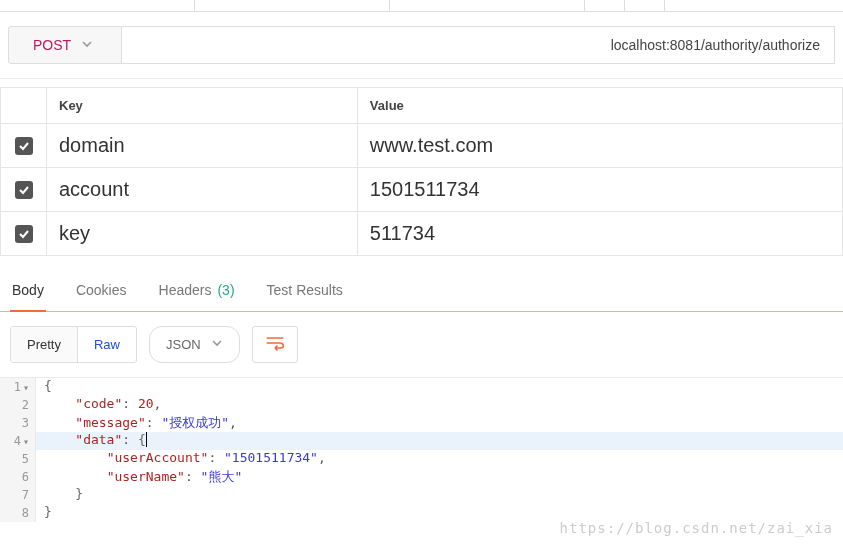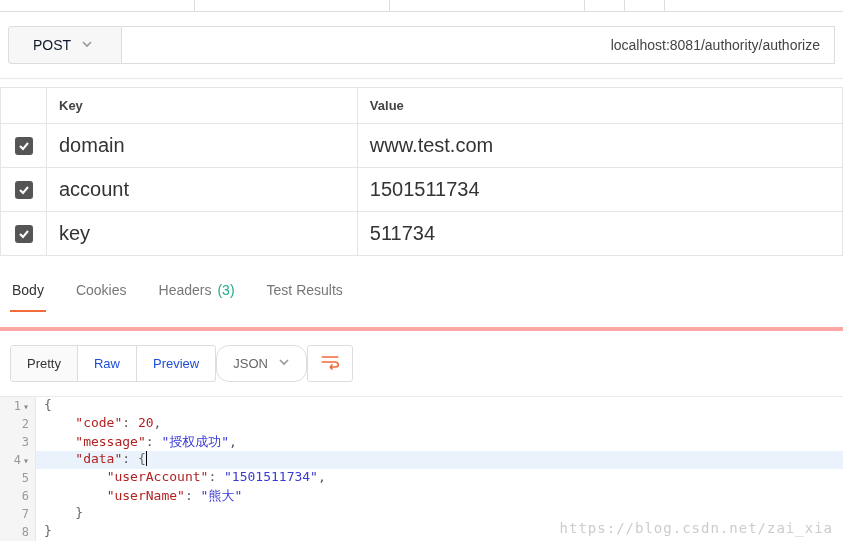--- a/index.html
+++ b/index.html
@@ -6,40 +6,40 @@
 body { font-family: -apple-system, BlinkMacSystemFont, "Segoe UI", Arial, sans-serif; font-size: 13px; color: #333; background: #fff; width: 843px; }
 .top-strip { height: 12px; border-bottom: 1px solid #ddd; display: flex; }
 .top-strip div { border-right: 1px solid #ddd; }
 .top-strip .s1 { width: 195px; }
 .top-strip .s2 { width: 195px; }
 .top-strip .s3 { width: 195px; }
 .top-strip .s4 { width: 40px; }
 .top-strip .s5 { width: 40px; }
 
 .req-bar { display: flex; padding: 14px 8px 14px 8px; border-bottom: 1px solid #e8e8e8; gap: 0; }
-.method-btn { border: 1px solid #ddd; background: #f7f7f7; padding: 10px 28px 10px 24px; display: flex; align-items: center; gap: 10px; font-size: 14px; color: #0f172a; border-radius: 3px 0 0 3px; cursor: pointer; }
+.method-btn { border: 1px solid #ddd; background: #f7f7f7; padding: 10px 28px 10px 24px; display: flex; align-items: center; gap: 10px; font-size: 14px; color: #be185d; border-radius: 3px 0 0 3px; cursor: pointer; }
 .method-btn .chev { color: #999; }
 .url-input { flex: 1; border: 1px solid #ddd; border-left: none; padding: 10px 14px; font-size: 14px; color: #444; text-align: right; }
 
 .params { margin-top: 8px; }
 .params table { width: 100%; border-collapse: collapse; }
 .params th { text-align: left; font-weight: 600; padding: 10px 12px; border: 1px solid #e5e5e5; background: #fff; color: #444; font-size: 13px; }
 .params th.chkcol { width: 46px; }
 .params td { padding: 10px 12px; border: 1px solid #e5e5e5; font-size: 20px; color: #333; }
 .params .chkcell { text-align: center; }
 .chkbox { width: 18px; height: 18px; border-radius: 3px; background: #555; display: inline-flex; align-items: center; justify-content: center; }
 .chkbox svg { width: 12px; height: 12px; }
 .placeholder { color: #aaa; }
 
-.resp-tabs { display: flex; gap: 28px; padding: 12px 10px 16px 10px; border-bottom: 4px solid #fca5a5; margin-top: 8px; }
+.resp-tabs { display: flex; gap: 28px; padding: 12px 10px 0 10px; border-bottom: 1px solid #fca5a5; margin-top: 8px; }
 .resp-tab { padding: 6px 2px 12px 2px; color: #777; cursor: pointer; font-size: 14px; display: flex; gap: 6px; }
 .resp-tab.active { color: #333; border-bottom: 2px solid #f26b3a; margin-bottom: -1px; }
 .resp-tab .count { color: #2a8; }
 
-.body-toolbar { display: flex; padding: 14px 10px; align-items: center; }
+.body-toolbar { display: flex; gap: 12px; padding: 14px 10px; align-items: center; }
 .btn-group1 { border: 1px solid #ddd; border-radius: 3px; display: flex; overflow: hidden; }
 .btn-group1 .btn { padding: 10px 16px; font-size: 13px; color: #1d4ed8; cursor: pointer; border-right: 1px solid #ddd; }
 .btn-group1 .btn:last-child { border-right: none; }
 .btn-group1 .btn.active { color: #333; background: #fafafa; }
 .btn-single { border: 1px solid #ddd; border-radius: 13px; padding: 10px 16px; display: flex; align-items: center; gap: 10px; color: #666; cursor: pointer; font-size: 13px; }
 .icon-btn { border: 1px solid #ddd; border-radius: 3px; padding: 8px 12px; display: flex; align-items: center; justify-content: center; cursor: pointer; }
 .icon-btn svg { width: 20px; height: 16px; }
 
 .code-view { border-top: 1px solid #eaeaea; font-family: Menlo, Consolas, monospace; font-size: 13px; background: #fff; }
 .code-line { display: flex; min-height: 18px; }
@@ -127,21 +127,20 @@
     <span>Headers</span>
     <span class="count">(3)</span>
   </div>
   <div class="resp-tab">Test Results</div>
 </div>
 
 <div class="body-toolbar">
   <div class="btn-group1">
     <div class="btn active">Pretty</div>
     <div class="btn">Raw</div>
-    <div class="btn">Preview</div>
   </div>
   <div class="btn-single">
     <span>JSON</span>
     <span>
       <svg width="12" height="12" viewBox="0 0 12 12">
           <path d="M2 4 L6 8 L10 4" fill="none" stroke="#999" stroke-width="1.6"></path>
         </svg>
     </span>
   </div>
   <div class="icon-btn">

